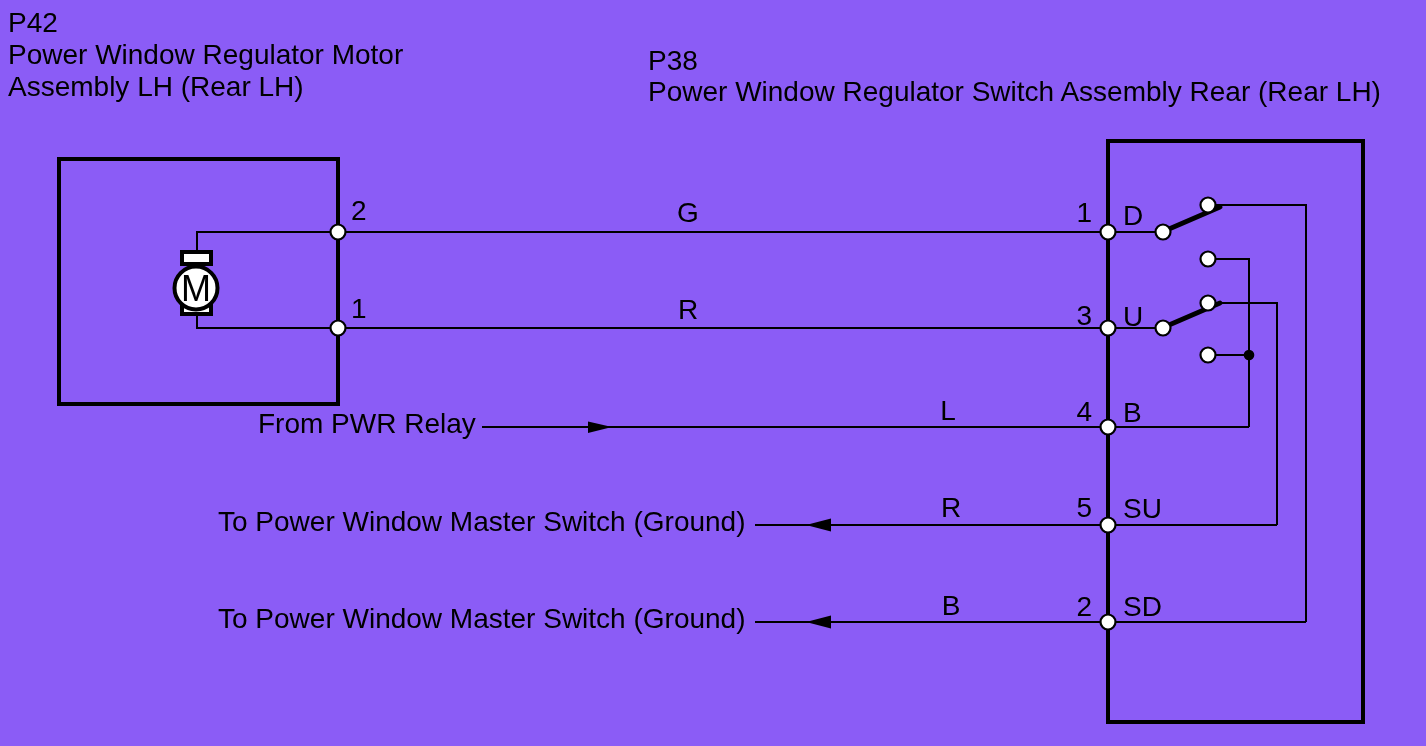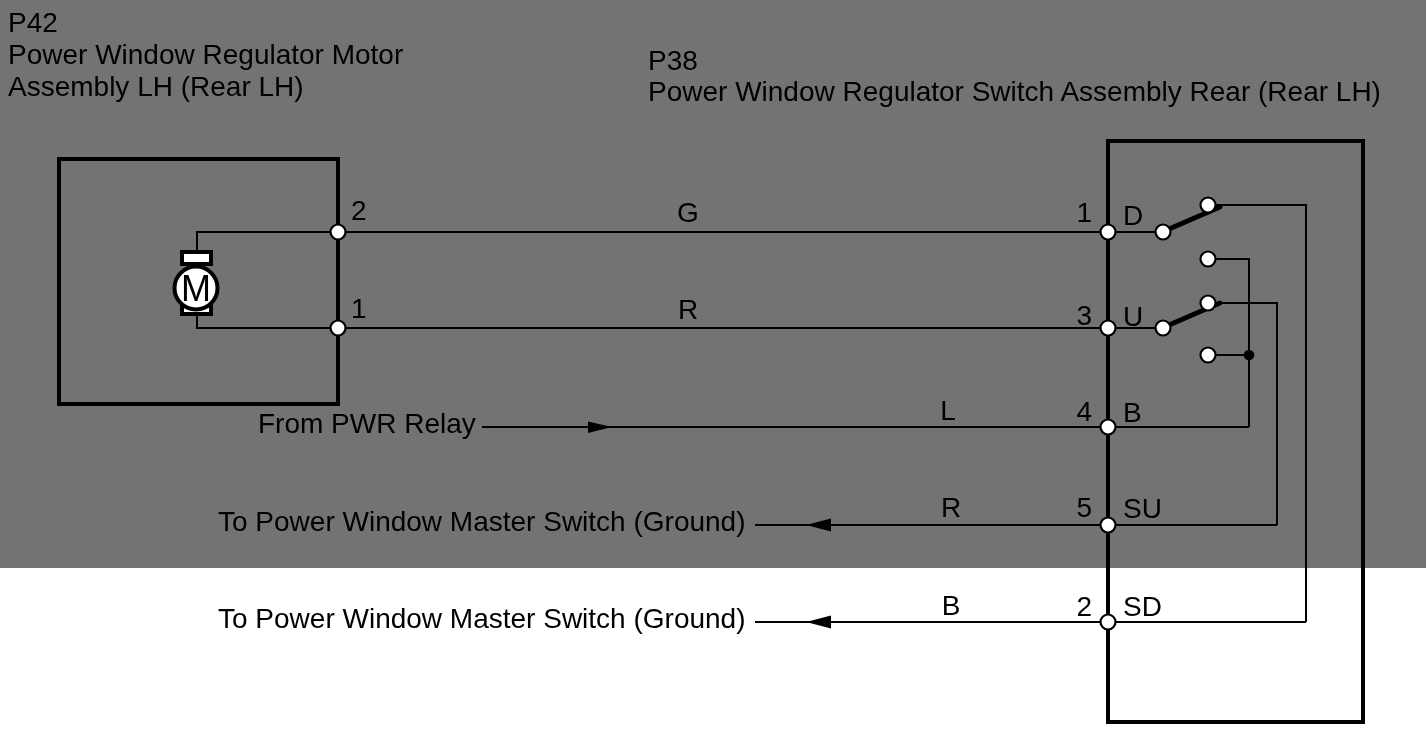--- a/index.html
+++ b/index.html
@@ -6,22 +6,22 @@
     margin: 0;
     padding: 0;
     background: #ffffff;
     width: 1426px;
     height: 746px;
     overflow: hidden;
   }
   .stage {
     position: relative;
     width: 1426px;
-    height: 568px;
-    background: #737373;
+    height: 746px;
+    background: #8b5cf6;
   }
   svg {
     display: block;
     font-family: "Liberation Sans", sans-serif;
   }
   svg text {
     fill: #000000;
     font-size: 28px;
     font-family: "Liberation Sans", sans-serif;
   }

